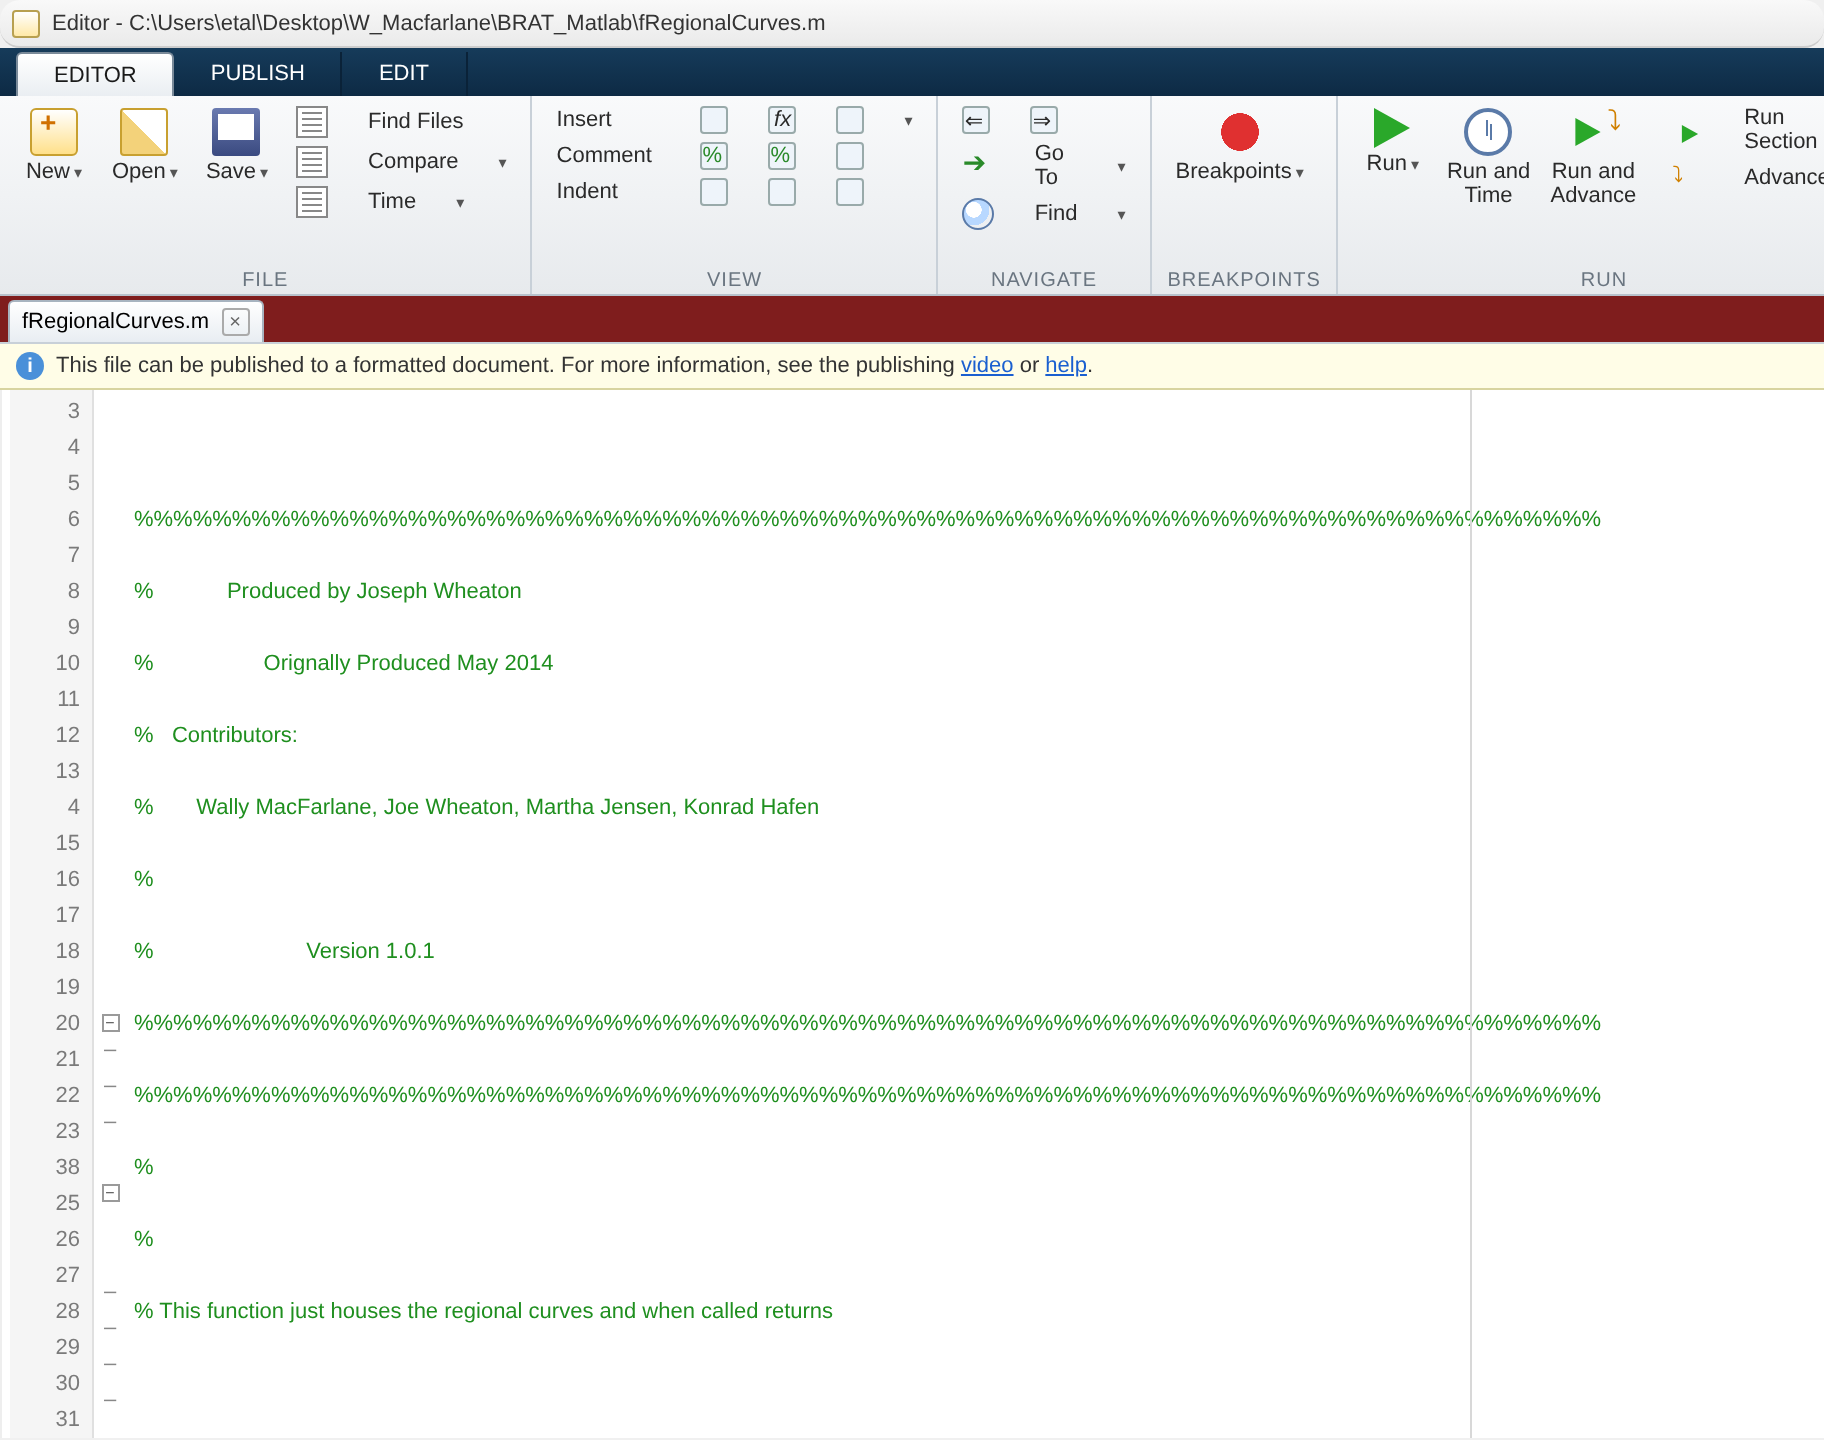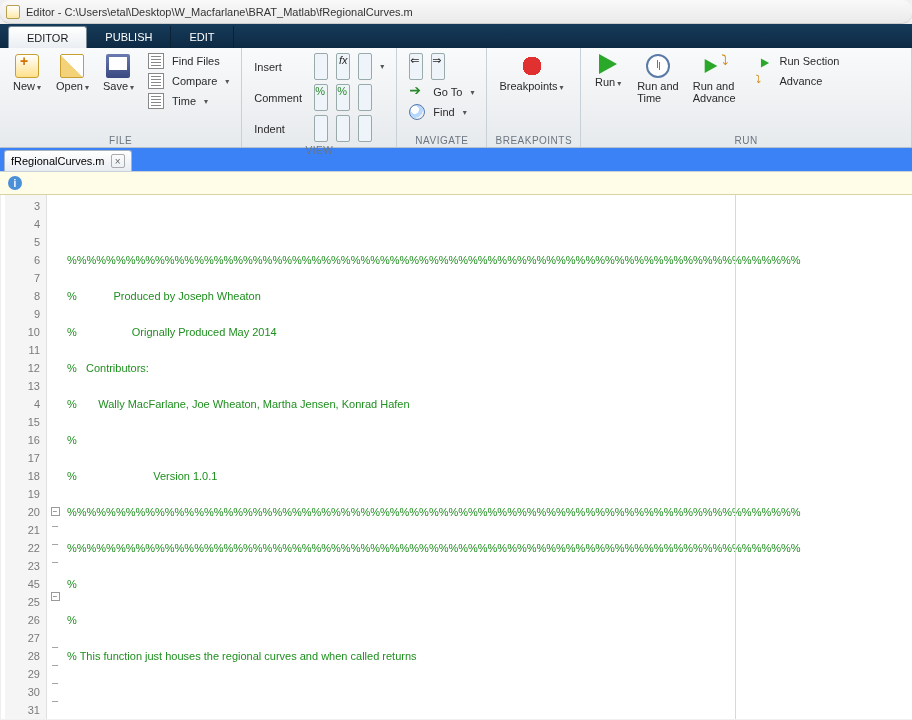--- a/index.html
+++ b/index.html
@@ -8,27 +8,27 @@
 .titlebar .ticon { width:14px; height:14px; background:linear-gradient(#fff,#ffe9a8); border:1px solid #b8a050; border-radius:2px; }
 .titlebar span { color:#333; }
 .tabs-row { background:linear-gradient(#163b5a,#0d2a44); height:24px; display:flex; align-items:flex-end; padding-left:8px; }
 .maintab { height:22px; padding:0 18px; display:flex; align-items:center; color:#fff; font-size:11px; border-right:1px solid #0a2238; cursor:pointer; }
 .maintab.active { background:linear-gradient(#fff,#eaeef2); color:#1a1a1a; border-top-left-radius:3px; border-top-right-radius:3px; border:1px solid #7a8a99; border-bottom:none; }
 .ribbon { background:linear-gradient(#f9fafb,#e7eaed); border-bottom:1px solid #b8c2cc; display:flex; height:100px; }
 .group { border-right:1px solid #c8d0d8; padding:4px 8px 1px 8px; display:flex; flex-direction:column; justify-content:space-between; }
 .group-body { display:flex; gap:6px; align-items:flex-start; flex:1; }
 .group-label { text-align:center; color:#6a7580; font-size:10px; letter-spacing:0.5px; padding-top:2px; }
 .bigbtn { display:flex; flex-direction:column; align-items:center; gap:2px; padding:2px 4px; cursor:pointer; min-width:38px; }
-.bigbtn .lbl { color:#2a2a2a; font-size:11px; text-align:left; line-height:12px; }
+.bigbtn .lbl { color:#2a2a2a; font-size:11px; text-align:center; line-height:12px; }
 .bigbtn .arr::after { content:"▾"; color:#555; font-size:8px; margin-left:2px; }
 .icon24 { width:24px; height:24px; display:inline-block; }
 .smallrows { display:flex; flex-direction:column; gap:2px; }
-.smallbtn { display:flex; align-items:center; gap:8px; padding:1px 4px; cursor:pointer; color:#2a2a2a; border-radius:2px; }
+.smallbtn { display:flex; align-items:center; gap:20px; padding:1px 4px; cursor:pointer; color:#2a2a2a; border-radius:2px; }
 .icon16 { width:16px; height:16px; display:inline-block; flex-shrink:0; }
-.filetabs { background:#3b82f6; border-bottom:1px solid #c8d0d8; height:24px; display:flex; align-items:flex-end; padding:0 4px; }
+.filetabs { background:#7f1d1d; border-bottom:1px solid #c8d0d8; height:24px; display:flex; align-items:flex-end; padding:0 4px; }
 .filetab { background:linear-gradient(#fff,#e8edf2); border:1px solid #a8b4c0; border-bottom:none; padding:3px 6px; display:flex; align-items:center; gap:6px; border-top-left-radius:3px; border-top-right-radius:3px; font-size:11px; cursor:pointer; }
 .filetab .close { width:14px; height:14px; border:1px solid #aaa; border-radius:2px; display:flex; align-items:center; justify-content:center; font-size:10px; color:#666; cursor:pointer; }
 .infobar { background:#fffde7; border-bottom:1px solid #d8d4a0; padding:4px 8px; display:flex; align-items:center; gap:6px; color:#333; }
 .infobar a { color:#1a5fd0; text-decoration:underline; cursor:pointer; }
 .info-icon { width:14px; height:14px; border-radius:50%; background:#4a90d9; color:#fff; font-size:10px; display:flex; align-items:center; justify-content:center; font-weight:bold; }
 .editor { display:flex; height:calc(720px - 24px - 24px - 100px - 24px - 24px); background:#fff; position:relative; }
 .gutter { width:42px; background:#f5f5f5; border-right:1px solid #e0e0e0; text-align:right; padding:2px 6px 0 0; color:#7a7a7a; font-family:Consolas,monospace; font-size:13px; line-height:18px; }
 .fold { width:16px; padding-top:2px; font-family:Consolas,monospace; font-size:13px; line-height:18px; color:#888; text-align:center; }
 .fold span { display:block; height:18px; }
 .fold .box { border:1px solid #9a9a9a; width:9px; height:9px; margin:4px auto 0 auto; font-size:8px; line-height:7px; text-align:center; color:#555; cursor:pointer; }
@@ -45,21 +45,21 @@
 .i-save::after { content:""; position:absolute; inset:3px 3px 8px 3px; background:#fff; }
 .i-green-tri { width:0; height:0; border-left:18px solid #2aa82a; border-top:10px solid transparent; border-bottom:10px solid transparent; }
 .i-find { background:radial-gradient(circle at 35% 35%,#fff 0 30%,#b8d8ff 31% 60%,transparent 61%); border:1px solid #5a7aa8; border-radius:50%; }
 .i-goto { position:relative; }
 .i-goto::before { content:"➔"; color:#2a8a2a; font-size:14px; position:absolute; top:-2px; left:0; }
 .i-bp { background:radial-gradient(circle,#e03030 0 55%,transparent 56%); }
 .i-clock { border:2px solid #5a7aa8; border-radius:50%; position:relative; background:#fff; }
 .i-clock::after { content:""; position:absolute; left:45%; top:20%; width:1px; height:40%; background:#5a7aa8; box-shadow:2px 2px 0 #5a7aa8; }
 .i-doc { background:#fff; border:1px solid #888; position:relative; }
 .i-doc::after { content:""; position:absolute; inset:2px; background:repeating-linear-gradient(#888 0 1px,transparent 1px 3px); }
-.mini { width:14px; height:27px; border:1px solid #9aa; background:#eef4fa; border-radius:2px; display:inline-block; }
+.mini { width:14px; height:14px; border:1px solid #9aa; background:#eef4fa; border-radius:2px; display:inline-block; }
 </style>
 </head>
 <body>
 
 <div class="titlebar">
   <span class="ticon"></span>
   <span>Editor - C:\Users\etal\Desktop\W_Macfarlane\BRAT_Matlab\fRegionalCurves.m</span>
 </div>
 
 <div class="tabs-row">
@@ -199,20 +199,23 @@
 
 <div class="filetabs">
   <div class="filetab">
     <span>fRegionalCurves.m</span>
     <span class="close">×</span>
   </div>
 </div>
 
 <div class="infobar">
   <span class="info-icon">i</span>
+  <span>
+    <span>This file can be published to a formatted document. For more information, see the publishing </span><a>video</a><span> or </span><a>help</a><span>.</span>
+  </span>
 </div>
 
 <div class="editor">
   <div class="runcol"></div>
   <div class="gutter" id="gutter">
       <div>3</div>
       <div>4</div>
       <div>5</div>
       <div>6</div>
       <div>7</div>
@@ -225,21 +228,21 @@
       <div>4</div>
       <div>15</div>
       <div>16</div>
       <div>17</div>
       <div>18</div>
       <div>19</div>
       <div>20</div>
       <div>21</div>
       <div>22</div>
       <div>23</div>
-      <div>45</div>
+      <div>38</div>
       <div>25</div>
       <div>26</div>
       <div>27</div>
       <div>28</div>
       <div>29</div>
       <div>30</div>
       <div>31</div>
     </div>
   <div class="fold" id="foldg">
       <span></span>

